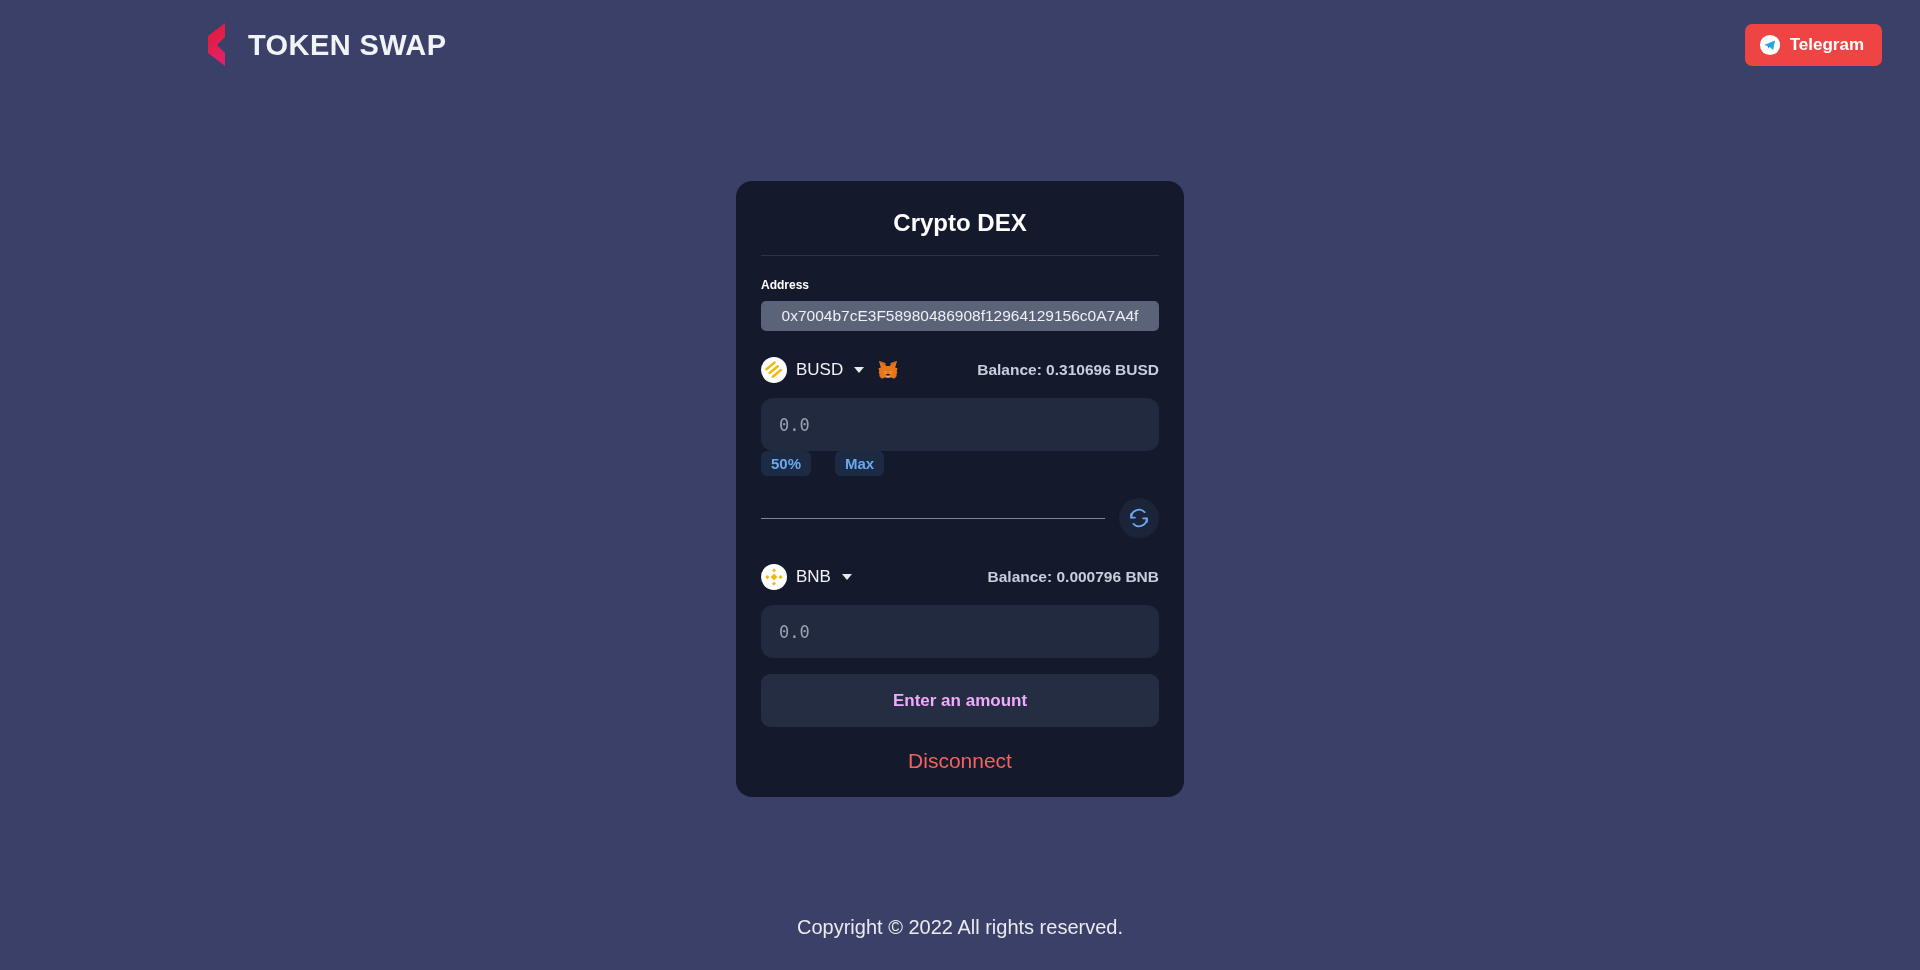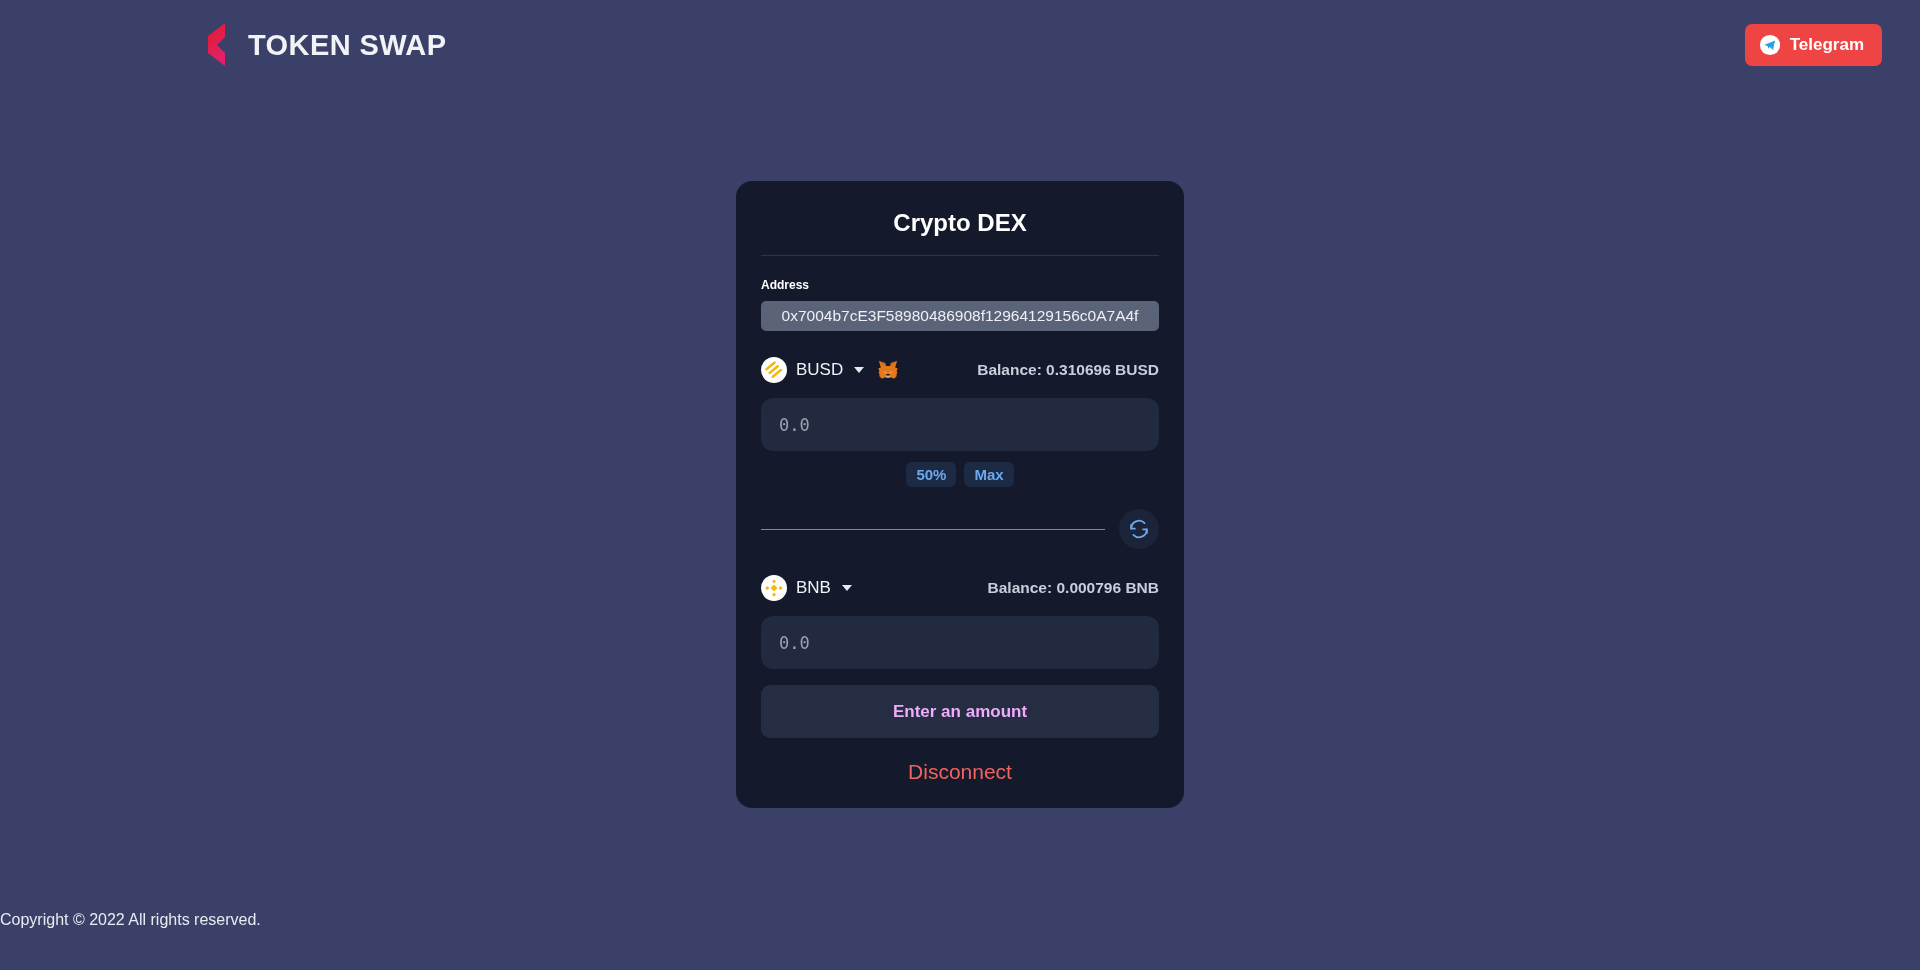--- a/index.html
+++ b/index.html
@@ -162,23 +162,22 @@
     border-radius: 12px;
     padding: 0 18px;
     color: #e8eaf0;
     font-family: "DejaVu Sans Mono", monospace;
     font-size: 17px;
   }
   .amount-input::placeholder { color: #9aa2b4; }
 
   .quick-row {
     display: flex;
-    justify-content: center;
-    gap: 8px;
-    margin-top: 11px;
+    justify-content: flex-start;
+    gap: 24px;
   }
 
   .chip {
     background: #1d2a44;
     border: none;
     border-radius: 6px;
     color: #6aa8f0;
     font-family: "Liberation Sans", sans-serif;
     font-size: 15px;
     font-weight: bold;
@@ -239,26 +238,27 @@
     text-align: center;
     margin-top: 22px;
     cursor: pointer;
   }
 
   
   .footer {
     position: absolute;
     left: 0;
     right: 0;
-    bottom: 8px;
+    bottom: 0;
     height: 85px;
     display: flex;
     align-items: center;
+    justify-content: center;
     color: #e9ebf1;
-    font-size: 16px;
+    font-size: 20px;
   }
 </style>
 </head>
 <body>
 
 <div class="header">
 
   <div class="brand">
     <span class="brand-mark-wrap">
       <svg class="brand-mark" viewBox="0 0 34 44" xmlns="http://www.w3.org/2000/svg">

